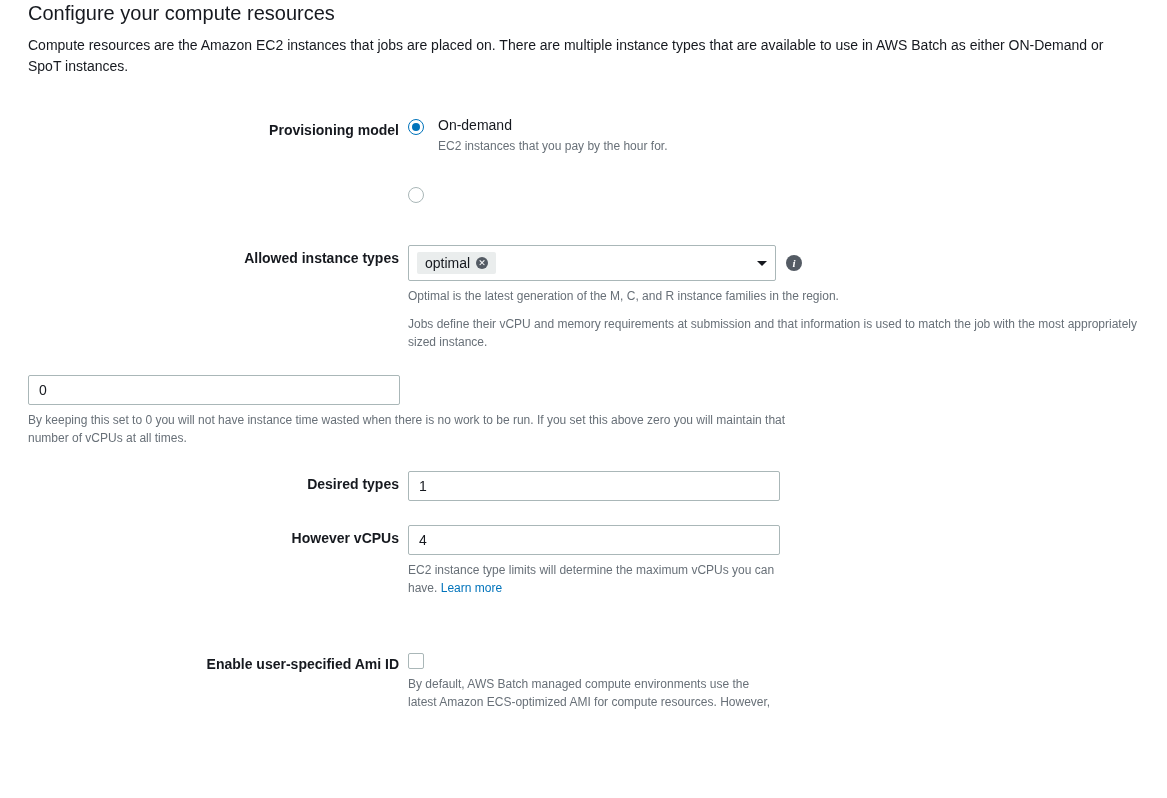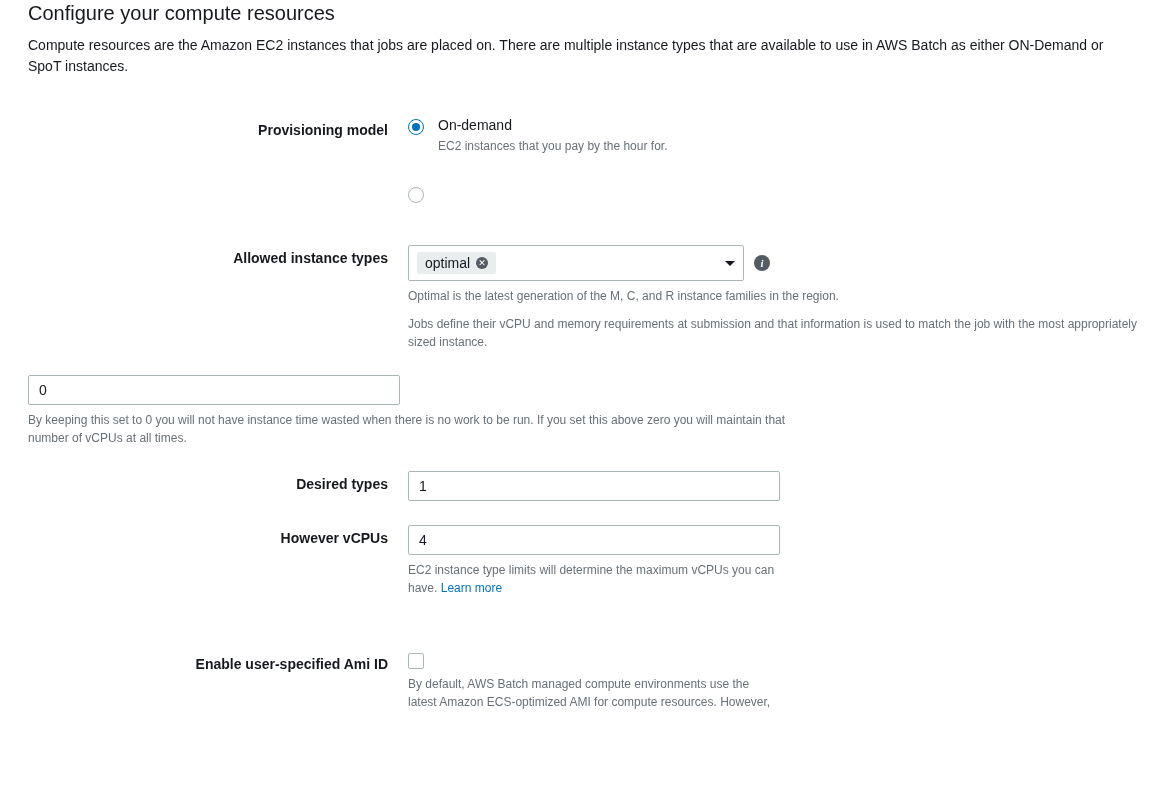--- a/index.html
+++ b/index.html
@@ -26,21 +26,21 @@
     }
     .form-row {
       display: flex;
       align-items: flex-start;
       margin-bottom: 24px;
     }
     .form-label {
       width: 380px;
       min-width: 380px;
       text-align: right;
-      padding-right: 20px;
+      padding-right: 9px;
       padding-top: 5px;
       font-size: 14px;
       font-weight: 700;
       color: #16191f;
     }
     .form-control {
       flex: 1;
       max-width: 760px;
     }
     .radio-option {
@@ -82,21 +82,21 @@
     .radio-desc {
       font-size: 12px;
       color: #687078;
       line-height: 1.5;
     }
     .select-wrap {
       display: flex;
       align-items: center;
     }
     .multi-select {
-      width: 336px;
+      width: 368px;
       border: 1px solid #aab7b8;
       border-radius: 2px;
       padding: 6px 8px;
       display: flex;
       align-items: center;
       justify-content: space-between;
       background: #fff;
     }
     .tag {
       display: inline-flex;

